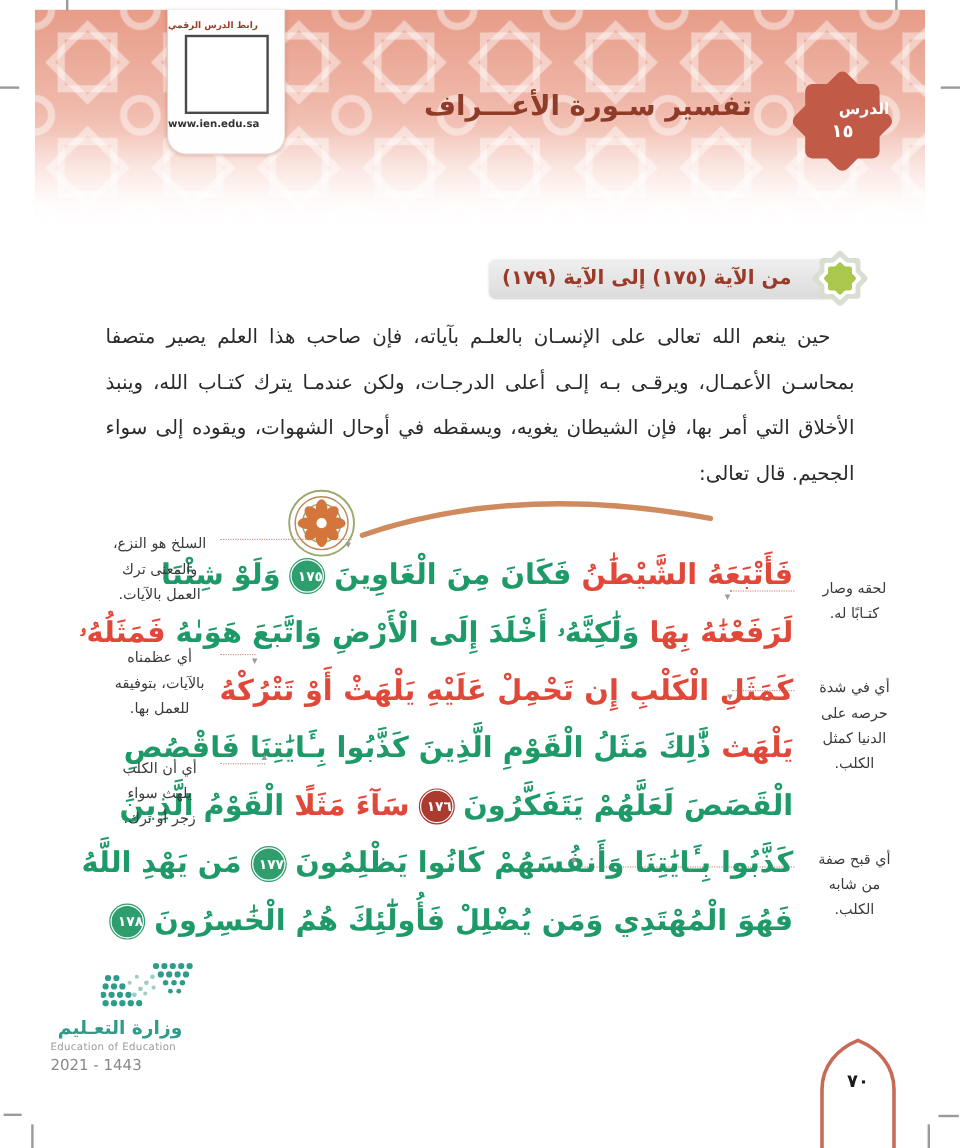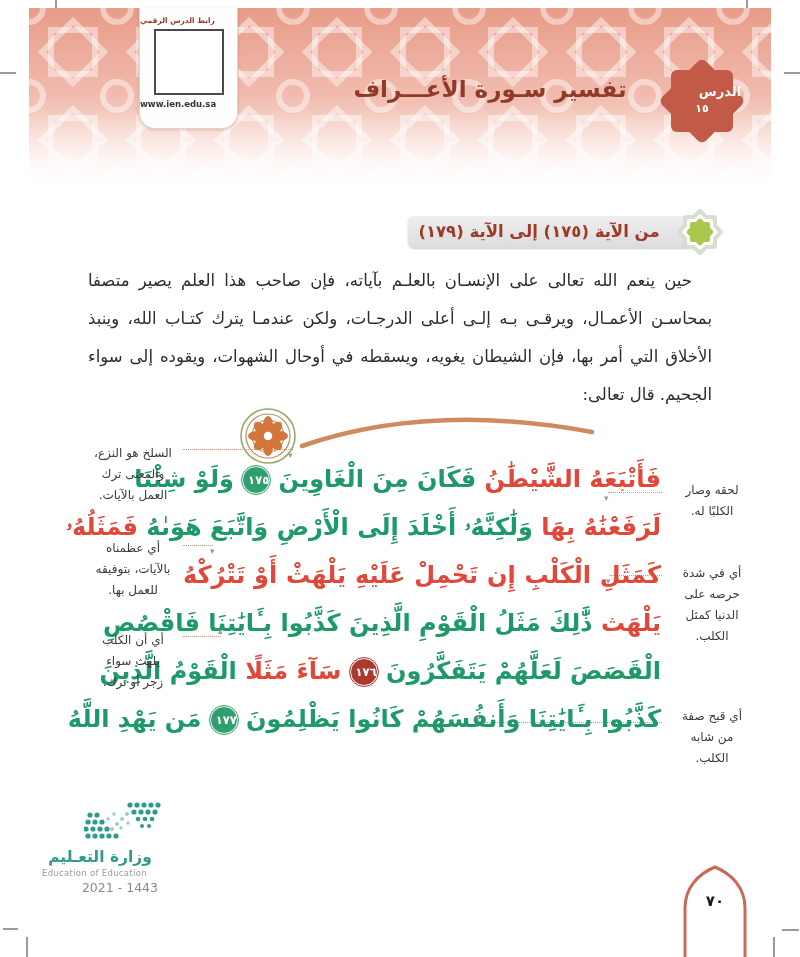--- a/index.html
+++ b/index.html
@@ -14,21 +14,21 @@
           box-shadow:0 1px 3px rgba(150,80,60,.25);z-index:5;text-align:left;}
   .qr-label{margin-top:8px;font-size:7.5px;font-weight:bold;color:#9c3a28;}
   .qr-box{width:66px;height:62px;margin:4px auto 0;background:#ffffff;border:2px solid #4a4a4a;}
   .qr-url{margin-top:4px;font-size:8.5px;font-weight:bold;color:#333;direction:ltr;}
   .page-title{position:absolute;left:320px;top:72px;width:340px;height:34px;line-height:34px;
           text-align:center;font-size:23px;font-weight:bold;color:#8e3b2a;z-index:4;}
   .badge{position:absolute;left:657px;top:56px;width:90px;height:90px;z-index:5;}
   .badge-text{position:absolute;left:0;top:0;width:90px;height:90px;display:flex;flex-direction:column;
           align-items:center;justify-content:center;color:#fff;}
   .badge-text .b1{font-size:13px;font-weight:bold;line-height:16px;margin-left:36px;}
-  .badge-text .b2{font-size:11px;font-weight:bold;line-height:18px;}
+  .badge-text .b2{font-size:15px;font-weight:bold;line-height:18px;}
   
   .sec-bar{position:absolute;left:408px;top:216px;width:292px;height:32px;border-radius:6px;
           background:linear-gradient(#efefef,#dcdcdc);box-shadow:0 1px 2px rgba(0,0,0,.2);}
   .sec-text{position:absolute;left:408px;top:216px;width:262px;height:32px;line-height:32px;
           text-align:center;font-size:16.5px;font-weight:bold;color:#9c3a28;z-index:3;}
   .sec-star{position:absolute;left:670px;top:202px;width:60px;height:60px;z-index:4;}
   
   .intro{position:absolute;left:88px;top:262px;width:624px;font-size:16.5px;line-height:38px;
           color:#2b2b2b;text-align:justify;text-indent:20px;font-weight:500;}
   
@@ -49,21 +49,21 @@
         text-align:center;white-space:pre-line;z-index:3;}
   .noteL{left:80px;width:106px;}
   .noteR{left:660px;width:104px;}
   .leader{position:absolute;border-top:1.6px dotted #cf9484;z-index:1;}
   .arr{position:absolute;font-size:9px;color:#9a9a9a;z-index:2;line-height:9px;}
   
   .logo-dots{position:absolute;left:84px;top:797px;width:78px;height:52px;}
   .moe{position:absolute;left:42px;top:848px;width:116px;}
   .moe-ar{font-size:15.5px;font-weight:bold;color:#2f9c8b;text-align:center;direction:rtl;}
   .moe-en{font-size:8.5px;color:#9b9b9b;text-align:left;direction:ltr;margin-top:2px;letter-spacing:.3px;}
-  .moe-yr{font-size:12.5px;color:#8a8a8a;text-align:right;direction:ltr;margin-top:2px;}
+  .moe-yr{font-size:12.5px;color:#8a8a8a;text-align:left;direction:ltr;margin-top:2px;}
   .arch{position:absolute;left:682px;top:864px;width:66px;height:93px;}
   .arch-num{position:absolute;left:682px;top:892px;width:66px;text-align:center;
         font-size:15px;font-weight:bold;color:#1a1a1a;z-index:3;}
 </style>
 </head>
 <body>
 
 <div id="page">
 
   <div class="mark" style="left:55px;top:0;width:1.5px;height:22px;"></div>
@@ -195,34 +195,38 @@
       <span class="g">الْقَصَصَ لَعَلَّهُمْ يَتَفَكَّرُونَ</span>
       <span class="med mr">١٧٦</span>
       <span class="r">سَآءَ مَثَلًا</span>
       <span class="g">الْقَوْمُ الَّذِينَ</span>
     </div>
     <div class="vline">
       <span class="g">كَذَّبُوا بِـَٔايَٰتِنَا وَأَنفُسَهُمْ كَانُوا يَظْلِمُونَ</span>
       <span class="med mg">١٧٧</span>
       <span class="g">مَن يَهْدِ اللَّهُ</span>
     </div>
+    <div class="vline">
+      <span class="g">فَهُوَ الْمُهْتَدِي وَمَن يُضْلِلْ فَأُولَٰٓئِكَ هُمُ الْخَٰسِرُونَ</span>
+      <span class="med mg">١٧٨</span>
+    </div>
   </div>
 
   <div class="note noteL" style="top:443px;">السلخ هو النزع،
 والمعنى ترك
 العمل بالآيات.</div>
   <div class="note noteL" style="top:538px;">أي عظمناه
 بالآيات، بتوفيقه
 للعمل بها.</div>
   <div class="note noteL" style="top:630px;">أي أن الكلب
 يلهث سواء
 زجر أو ترك.</div>
 
   <div class="note noteR" style="top:480px;">لحقه وصار
-الكلبًا له.</div>
+كتـابًا له.</div>
   <div class="note noteR" style="top:563px;">أي في شدة
 حرصه على
 الدنيا كمثل
 الكلب.</div>
   <div class="note noteR" style="top:706px;">أي قبح صفة
 من شابه
 الكلب.</div>
 
   <div class="leader" style="left:183px;top:449px;width:110px;"></div>
   <div class="arr" style="left:288px;top:451px;">▾</div>

